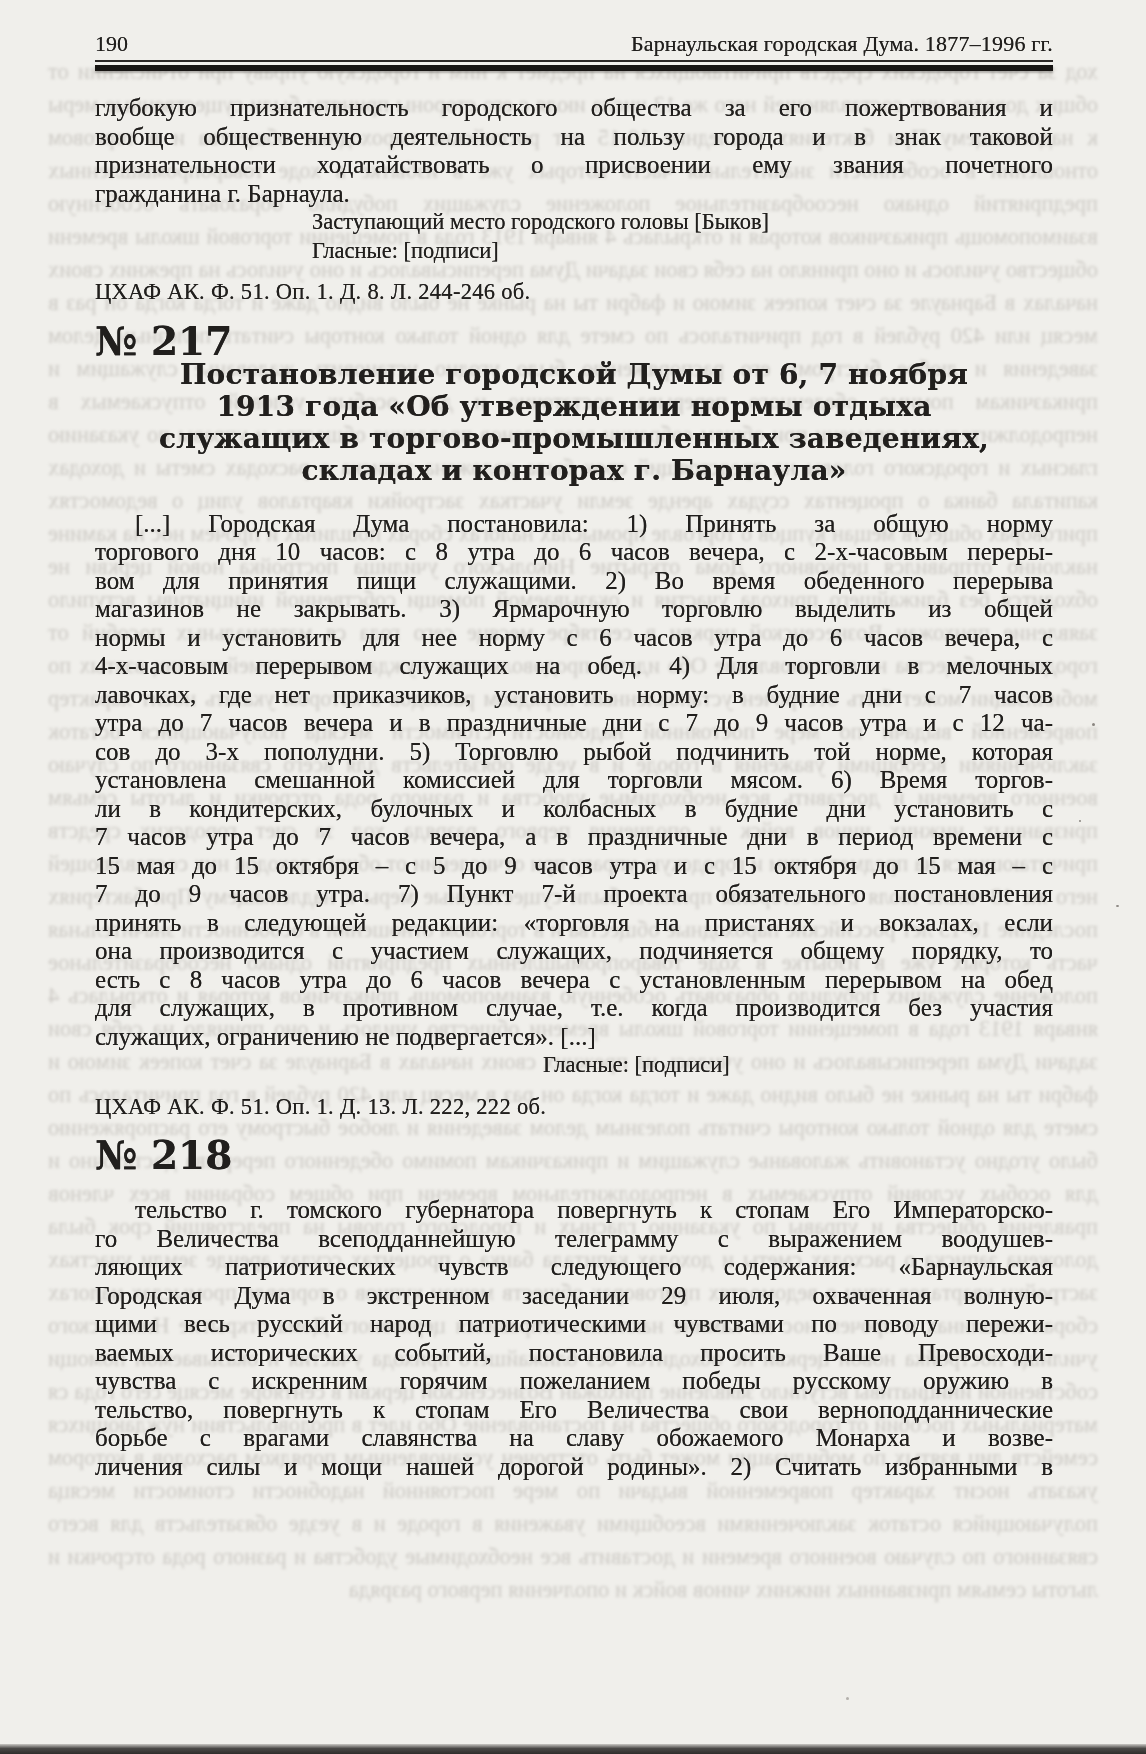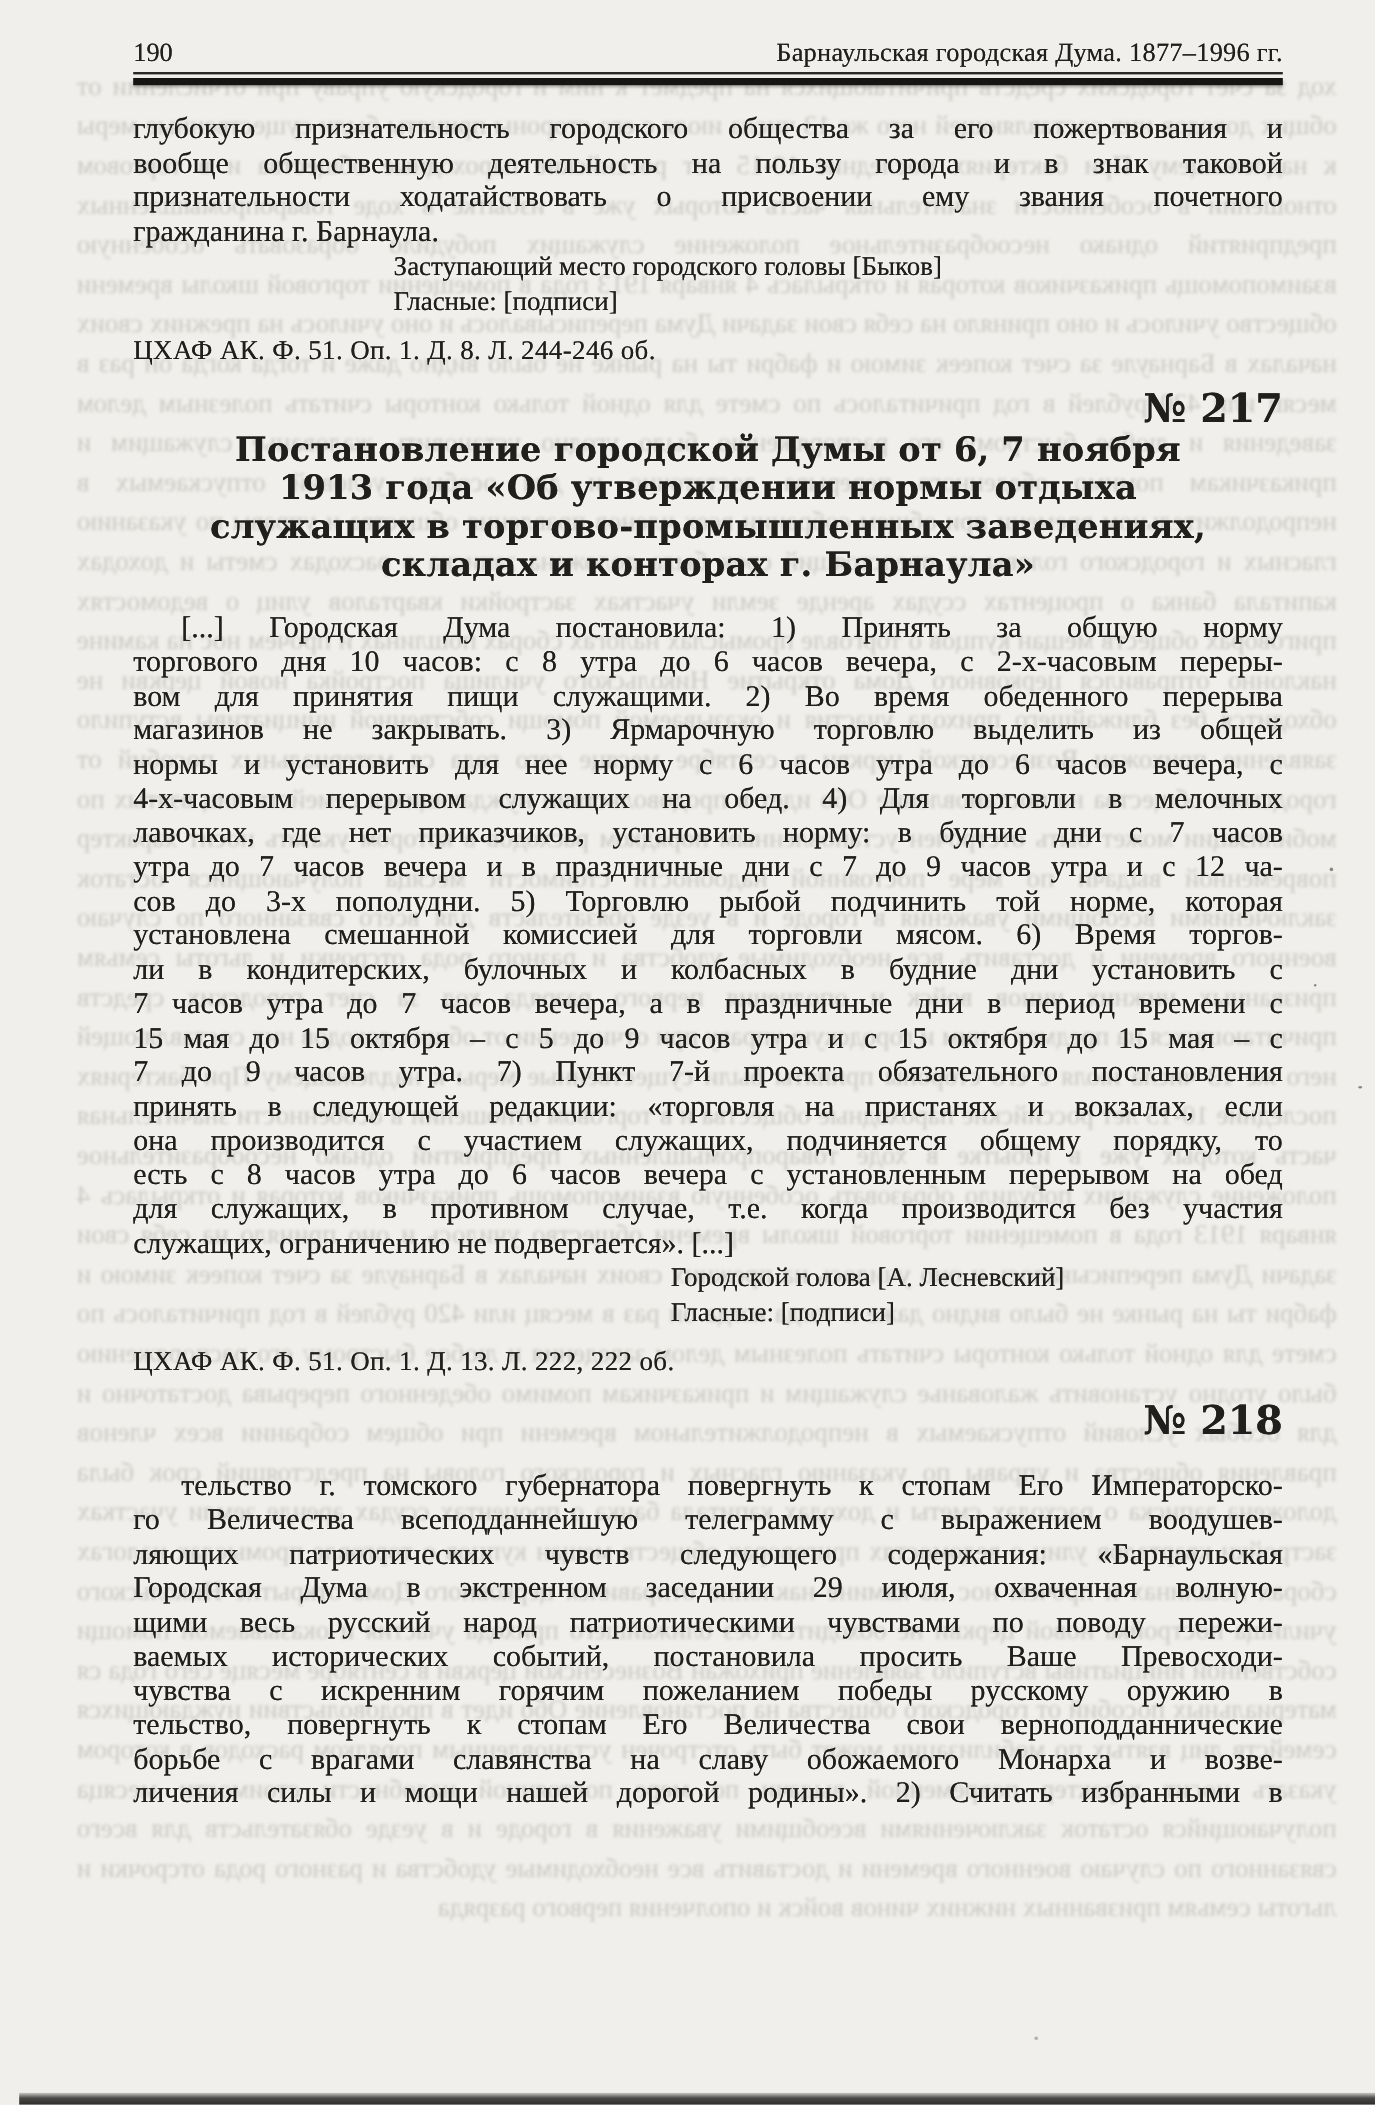--- a/index.html
+++ b/index.html
@@ -2,21 +2,21 @@
 <html lang="ru"><head>
 <meta charset="utf-8">
 <style>
   html,body{margin:0;padding:0;}
   body{
     width:1146px;height:1754px;position:relative;overflow:hidden;
     background:#f0efeb;
     font-family:"Liberation Serif", serif;
     color:#211f1d;
   }
-  .page{position:absolute;inset:0;margin-left:16px;}
+  .page{position:absolute;inset:0;}
   
   .ghost{
     position:absolute;top:55px;left:48px;width:1050px;height:1655px;
     transform:scaleX(-1);
     filter:blur(1.5px);
     opacity:0.40;
     color:#97928b;
     font-size:22.5px;line-height:33px;text-align:justify;
     overflow:hidden;
     user-select:none;
@@ -40,23 +40,23 @@
   }
   .para > div{text-align:justify;text-align-last:justify;}
   .para > div:last-child{text-align-last:left;}
   .para.cont > div:last-child{text-align-last:justify;}
   .para.indent-first > div:first-child{text-indent:40px;}
   .sig{font-size:22.5px;line-height:28.5px;}
   .sig-216{margin-left:217px;}
   .sig-217{margin-left:448px;}
   .archive{margin-top:13px;font-size:22.5px;line-height:28.5px;font-weight:normal;letter-spacing:0.3px;}
   .doc-number{
-    margin-top:16px;text-align:right;
+    margin-top:16px;text-align:left;
     font-family:"DejaVu Serif", serif;font-weight:bold;
-    font-size:33px;line-height:36px;
+    font-size:39px;line-height:36px;
   }
   .doc-title{
     font-family:"DejaVu Serif", serif;font-weight:bold;
     font-size:28px;line-height:32px;letter-spacing:0.2px;
   }
   .doc-title > div{text-align:center;}
   
   .scan-band{
     position:absolute;left:0;right:0;bottom:0;height:10px;
     background:linear-gradient(to bottom, rgba(130,126,122,0.35), #4a4846 45%, #2f2d2b);
@@ -122,21 +122,20 @@
         <div>7 часов утра до 7 часов вечера, а в праздничные дни в период времени с</div>
         <div>15 мая до 15 октября – с 5 до 9 часов утра и с 15 октября до 15 мая – с</div>
         <div>7 до 9 часов утра. 7) Пункт 7-й проекта обязательного постановления</div>
         <div>принять в следующей редакции: «торговля на пристанях и вокзалах, если</div>
         <div>она производится с участием служащих, подчиняется общему порядку, то</div>
         <div>есть с 8 часов утра до 6 часов вечера с установленным перерывом на обед</div>
         <div>для служащих, в противном случае, т.е. когда производится без участия</div>
         <div>служащих, ограничению не подвергается». [...]</div>
       </div>
     <div class="sig sig-217">
-        <div>Городской голова [А. Лесневский]</div>
         <div>Гласные: [подписи]</div>
       </div>
     <div class="archive">ЦХАФ АК. Ф. 51. Оп. 1. Д. 13. Л. 222, 222 об.</div>
 
     <div class="doc-number">№ 218</div>
     <div class="para indent-first cont">
         <div>тельство г. томского губернатора повергнуть к стопам Его Императорско-</div>
         <div>го Величества всеподданнейшую телеграмму с выражением воодушев-</div>
         <div>ляющих патриотических чувств следующего содержания: «Барнаульская</div>
         <div>Городская Дума в экстренном заседании 29 июля, охваченная волную-</div>

